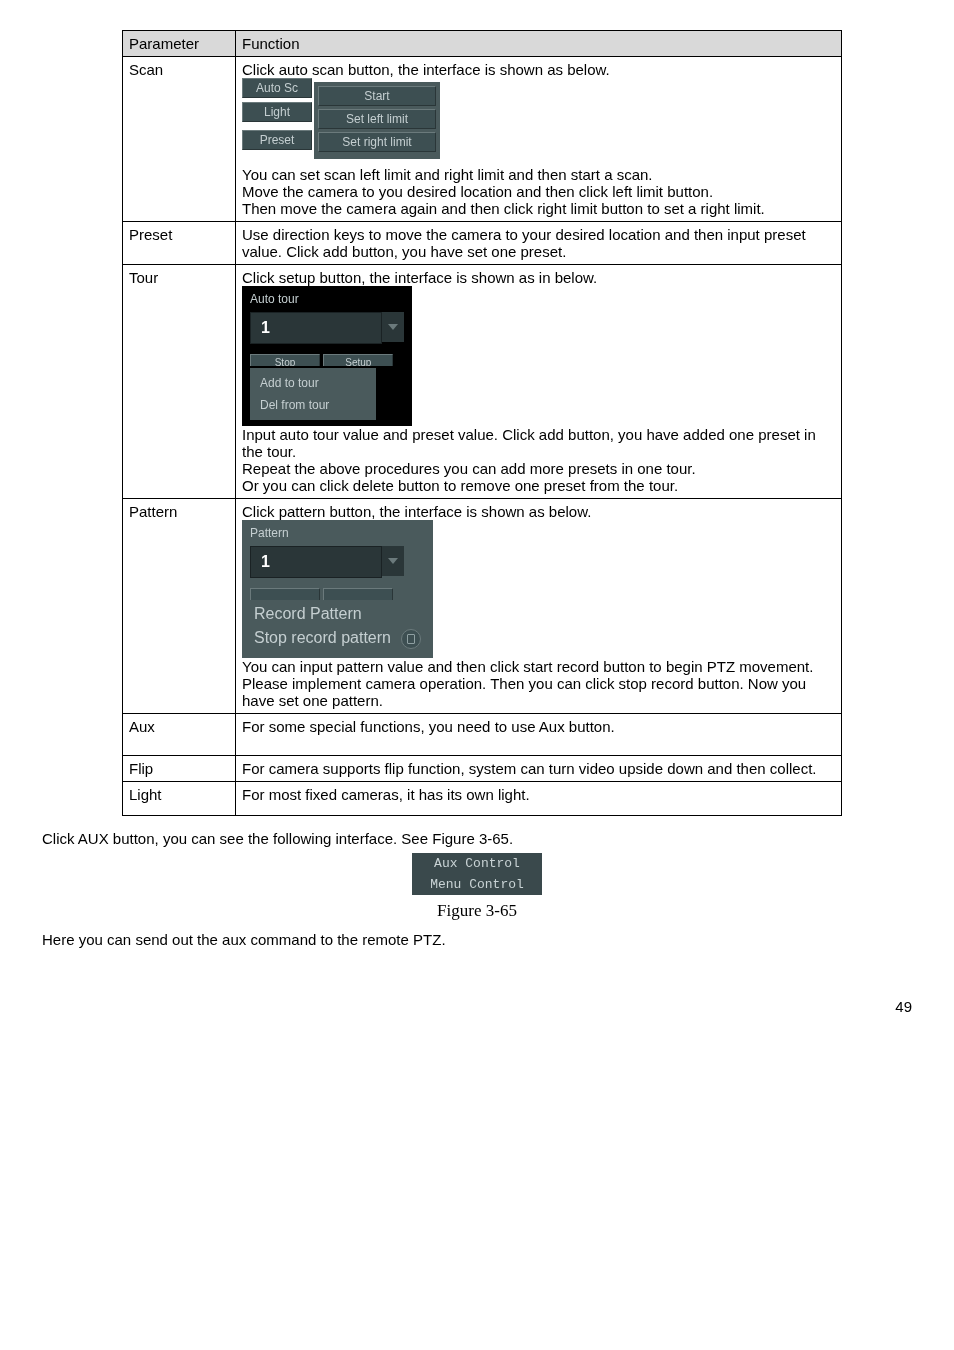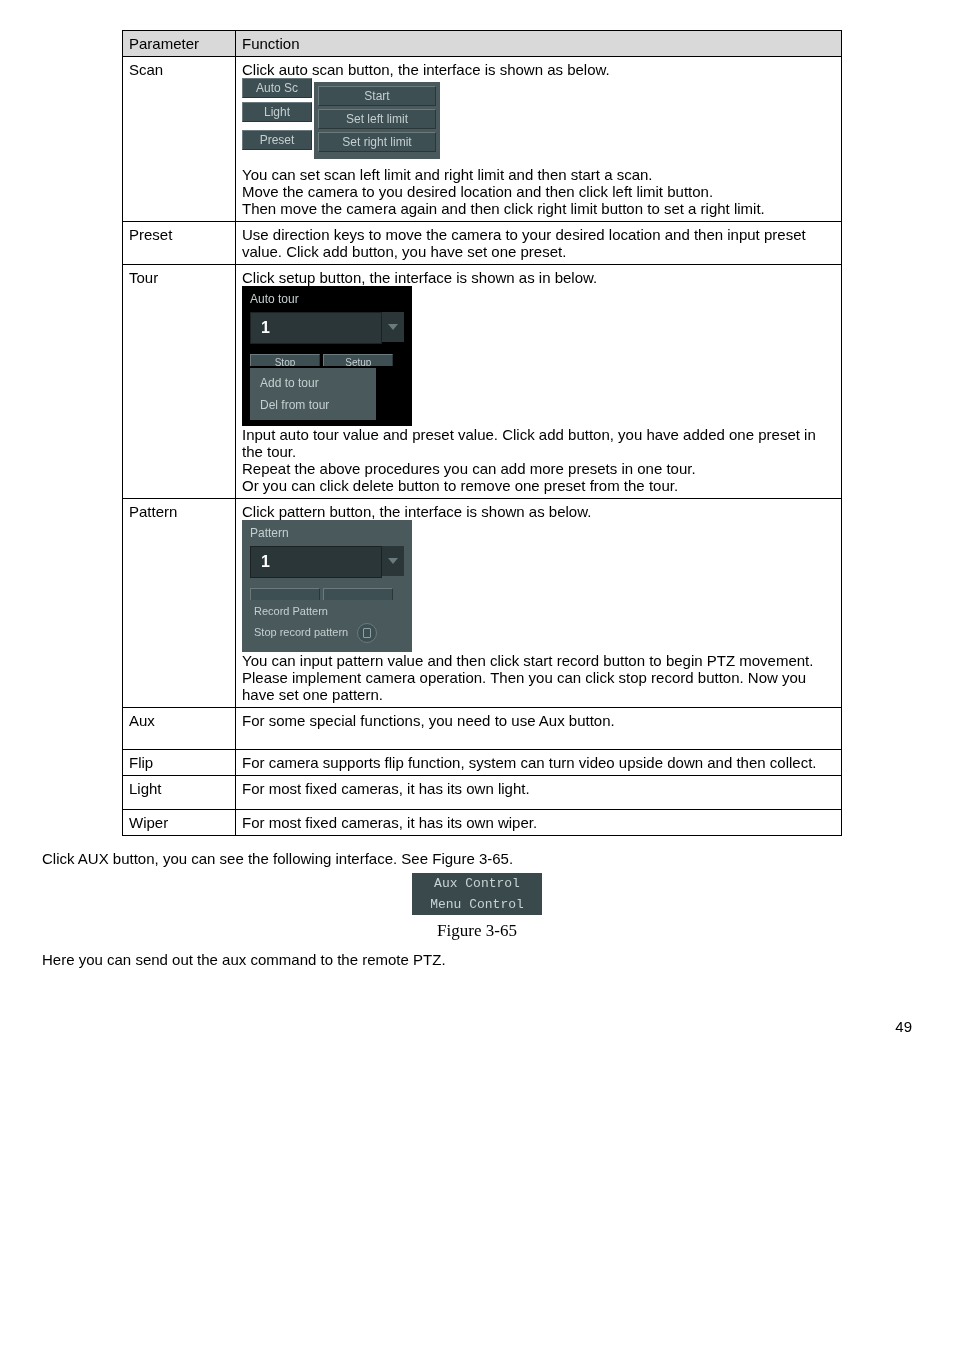--- a/index.html
+++ b/index.html
@@ -130,21 +130,21 @@
     background: #4a5a5c;
     padding: 6px 8px;
     color: #c5cfd1;
     font-size: 12px;
   }
   .pattern-menu {
     margin-top: 2px;
   }
   .pattern-menu div {
     color: #c5cfd1;
-    font-size: 11px;
+    font-size: 16px;
     padding: 3px 4px;
   }
   .circ-icon {
     display: inline-block;
     width: 18px; height: 18px;
     border-radius: 50%;
     background: #3d4f52;
     border: 1px solid #6b7a7c;
     vertical-align: middle;
     position: relative;
@@ -283,24 +283,20 @@
   <tr>
     <td>Flip</td>
     <td>For camera supports flip function, system can turn video upside down and then collect.</td>
   </tr>
 
   <tr>
     <td>Light</td>
     <td style="padding-bottom:12px">For most fixed cameras, it has its own light.</td>
   </tr>
 
-  <tr>
-    <td>Wiper</td>
-    <td>For most fixed cameras, it has its own wiper.</td>
-  </tr>
 </tbody>
     </table>
 
 <p class="body">Click AUX button, you can see the following interface. See Figure 3-65.</p>
 
 <div class="aux-panel">
   <div>Aux Control</div>
   <div>Menu Control</div>
 </div>
 

